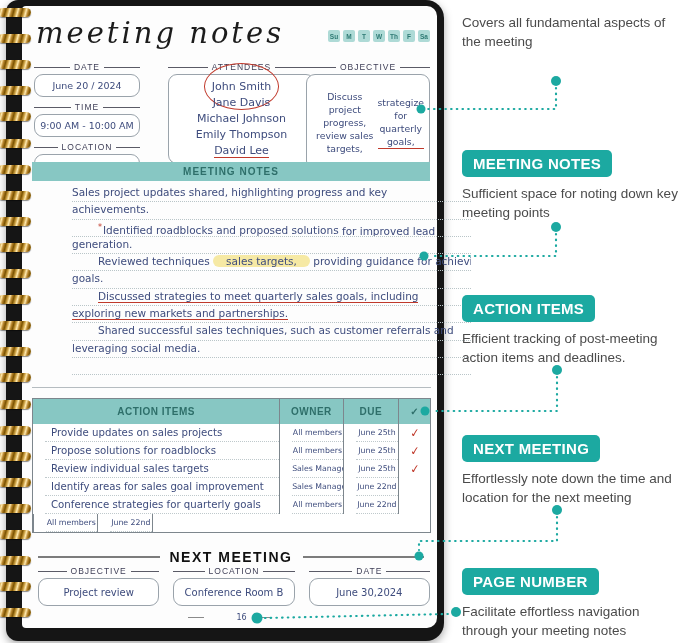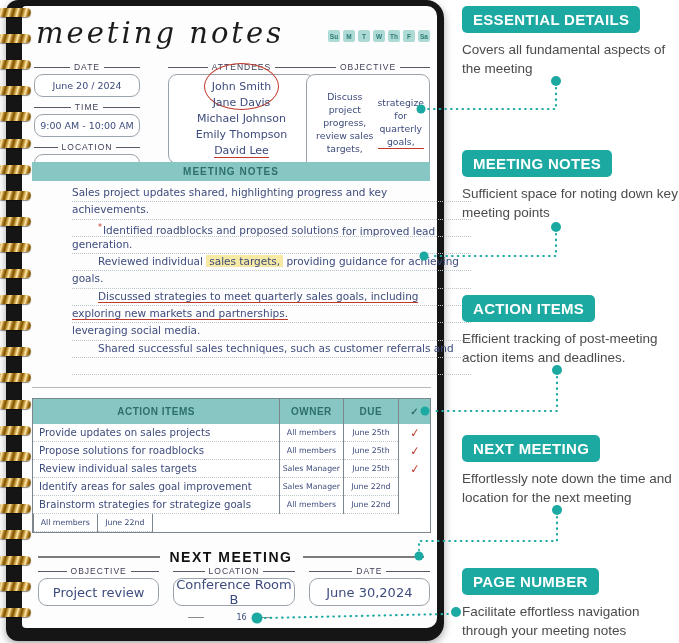--- a/index.html
+++ b/index.html
@@ -59,21 +59,21 @@
     display:flex;align-items:center;justify-content:center;text-align:center;
   }
   .mini-box.small{height:21px;margin-bottom:5px;font-size:9.5px;}
   .attendees-box{height:88px;flex-direction:column;justify-content:center;font-size:11px;line-height:16px;}
   .objective-box{height:88px;font-size:9.3px;line-height:13px;padding:3px 5px;}
   .hw{font-family:"DejaVu Sans",sans-serif;color:var(--handwriting-navy,#3E4C7D);border-radius:9px;}
 
   
   .m-none{}
   .m-underline{border-bottom:1.5px solid var(--annotation-red,#C0392B);}
-  .m-highlight{background:var(--highlight-yellow,#F6E9A4);border-radius:0;padding:0 3px;}
+  .m-highlight{background:var(--highlight-yellow,#F6E9A4);border-radius:6px;padding:0 13px;}
   .m-circle{border:1.4px solid var(--annotation-red,#C0392B);border-radius:50%;padding:16px 7px;}
   .m-star{color:var(--annotation-red,#C0392B);font-size:8px;vertical-align:super;padding-right:1px;}
 
   
   .notes-band{
     position:absolute;left:10px;top:156px;width:398px;height:19px;
     background:var(--band-teal,#87C7C3);color:var(--band-text,#2E6F6A);
     font-size:10px;font-weight:bold;letter-spacing:1px;
     display:flex;align-items:center;justify-content:center;
   }
@@ -96,37 +96,37 @@
     height:25px;font-size:10px;font-weight:bold;letter-spacing:.5px;
   }
   .atable-header>div{display:flex;align-items:center;justify-content:center;}
   .col-item{width:62%;}.col-owner{width:16%;}.col-due{width:14%;}.col-check{width:8%;}
   .col-owner,.col-due,.col-check{border-left:1px solid #7d868d;box-sizing:border-box;}
   .arow{display:flex;height:18px;}
   .arow>div{display:flex;align-items:flex-end;justify-content:center;box-sizing:border-box;}
   .acell-inner{
     width:100%;height:16px;line-height:15px;border-bottom:1px dotted #bfc9cc;
     font-family:"DejaVu Sans",sans-serif;color:var(--handwriting-navy,#3E4C7D);
-    white-space:nowrap;overflow:hidden;text-align:center;
+    white-space:nowrap;overflow:hidden;text-align:center;margin-left:12px;
   }
   .arow .col-item .acell-inner{text-align:left;padding-left:6px;font-size:10.2px;}
   .arow .col-owner .acell-inner,.arow .col-due .acell-inner{font-size:7.8px;}
   .arow .col-check{align-items:center;}
   .checkmark{color:var(--annotation-red,#C0392B);font-size:12px;transform:rotate(-6deg);}
 
   
   .nm-header{
     position:absolute;left:16px;top:543px;width:386px;
     display:flex;align-items:center;gap:10px;
     font-size:14px;font-weight:bold;letter-spacing:1.5px;color:#111;
   }
   .nm-header::before,.nm-header::after{content:"";flex:1;height:1.3px;background:#7c7c7c;}
   .nm-boxes{position:absolute;left:16px;top:560px;width:392px;display:flex;gap:14px;}
   .nm-group{flex:1;display:flex;flex-direction:column;}
-  .nm-group .mini-box{height:26px;font-size:13px;}
+  .nm-group .mini-box{height:26px;font-size:10px;}
   .pagenum{
     position:absolute;left:0;top:607px;width:415px;
     display:flex;align-items:center;justify-content:center;gap:8px;
   }
   .pagenum .dash{width:16px;height:1px;background:#8a8a8a;}
   .pagenum .num{font-size:8px;font-family:"DejaVu Sans",sans-serif;color:var(--handwriting-navy,#3E4C7D);margin-left:24px;}
 
   
   .callout{position:absolute;left:462px;width:214px;}
   .callout-badge{
@@ -198,26 +198,26 @@
           <span class="m-underline">strategize for quarterly goals,</span>
         </div>
     </div>
 
     <div class="notes-band">MEETING NOTES</div>
     <div class="notes-area">
         <div class="note-line"><span class="m-none">Sales project updates shared, highlighting progress and key</span></div>
         <div class="note-line"><span class="m-none">achievements.</span></div>
         <div class="note-line indent"><span class="m-star">*</span><span class="m-underline">Identified roadblocks and proposed solutions</span><span class="m-none"> for improved lead</span></div>
         <div class="note-line"><span class="m-none">generation.</span></div>
-        <div class="note-line indent"><span class="m-none">Reviewed individual </span><span class="m-highlight">sales targets,</span><span class="m-none"> providing guidance for achieving</span></div>
+        <div class="note-line indent"><span class="m-none">Reviewed techniques </span><span class="m-highlight">sales targets,</span><span class="m-none"> providing guidance for achieving</span></div>
         <div class="note-line"><span class="m-none">goals.</span></div>
         <div class="note-line indent"><span class="m-underline">Discussed strategies to meet quarterly sales goals, including</span></div>
         <div class="note-line"><span class="m-underline">exploring new markets and partnerships.</span></div>
+        <div class="note-line indent"><span class="m-none">Shared successful sales techniques, such as customer referrals and</span></div>
         <div class="note-line"><span class="m-none">leveraging social media.</span></div>
-        <div class="note-line indent"><span class="m-none">Shared successful sales techniques, such as customer referrals and</span></div>
         <div class="note-line"></div>
       </div>
     <div class="notes-rule"></div>
 
     <div class="atable">
       <div class="atable-header">
         <div class="col-item">ACTION ITEMS</div>
         <div class="col-owner">OWNER</div>
         <div class="col-due">DUE</div>
         <div class="col-check">✓</div>
@@ -272,21 +272,21 @@
             <div class="col-owner">
               <div class="acell-inner">Sales Manager</div>
             </div>
             <div class="col-due">
               <div class="acell-inner">June 22nd</div>
             </div>
             <div class="col-check"></div>
           </div>
           <div class="arow">
             <div class="col-item">
-              <div class="acell-inner"><span class="m-none">Brainstorm strategies for strategize goals</span></div>
+              <div class="acell-inner"><span class="m-none">Conference strategies for quarterly goals</span></div>
             </div>
             <div class="col-owner">
               <div class="acell-inner">All members</div>
             </div>
             <div class="col-due">
               <div class="acell-inner">June 22nd</div>
             </div>
             <div class="col-check"></div>
           </div>
           <div class="arow">
@@ -353,21 +353,20 @@
       <div class="coil" style="top: 451.7px;"></div>
       <div class="coil" style="top: 477.8px;"></div>
       <div class="coil" style="top: 503.9px;"></div>
       <div class="coil" style="top: 530px;"></div>
       <div class="coil" style="top: 556.1px;"></div>
       <div class="coil" style="top: 582.2px;"></div>
       <div class="coil" style="top: 608.3px;"></div>
     </div>
 
   <div class="callout co-1">
-    <span class="callout-badge">ESSENTIAL DETAILS</span>
     <div class="callout-desc">Covers all fundamental aspects of the meeting</div>
   </div>
   <div class="callout co-2">
     <span class="callout-badge">MEETING NOTES</span>
     <div class="callout-desc">Sufficient space for noting down key meeting points</div>
   </div>
   <div class="callout co-3">
     <span class="callout-badge">ACTION ITEMS</span>
     <div class="callout-desc">Efficient tracking of post-meeting action items and deadlines.</div>
   </div>

